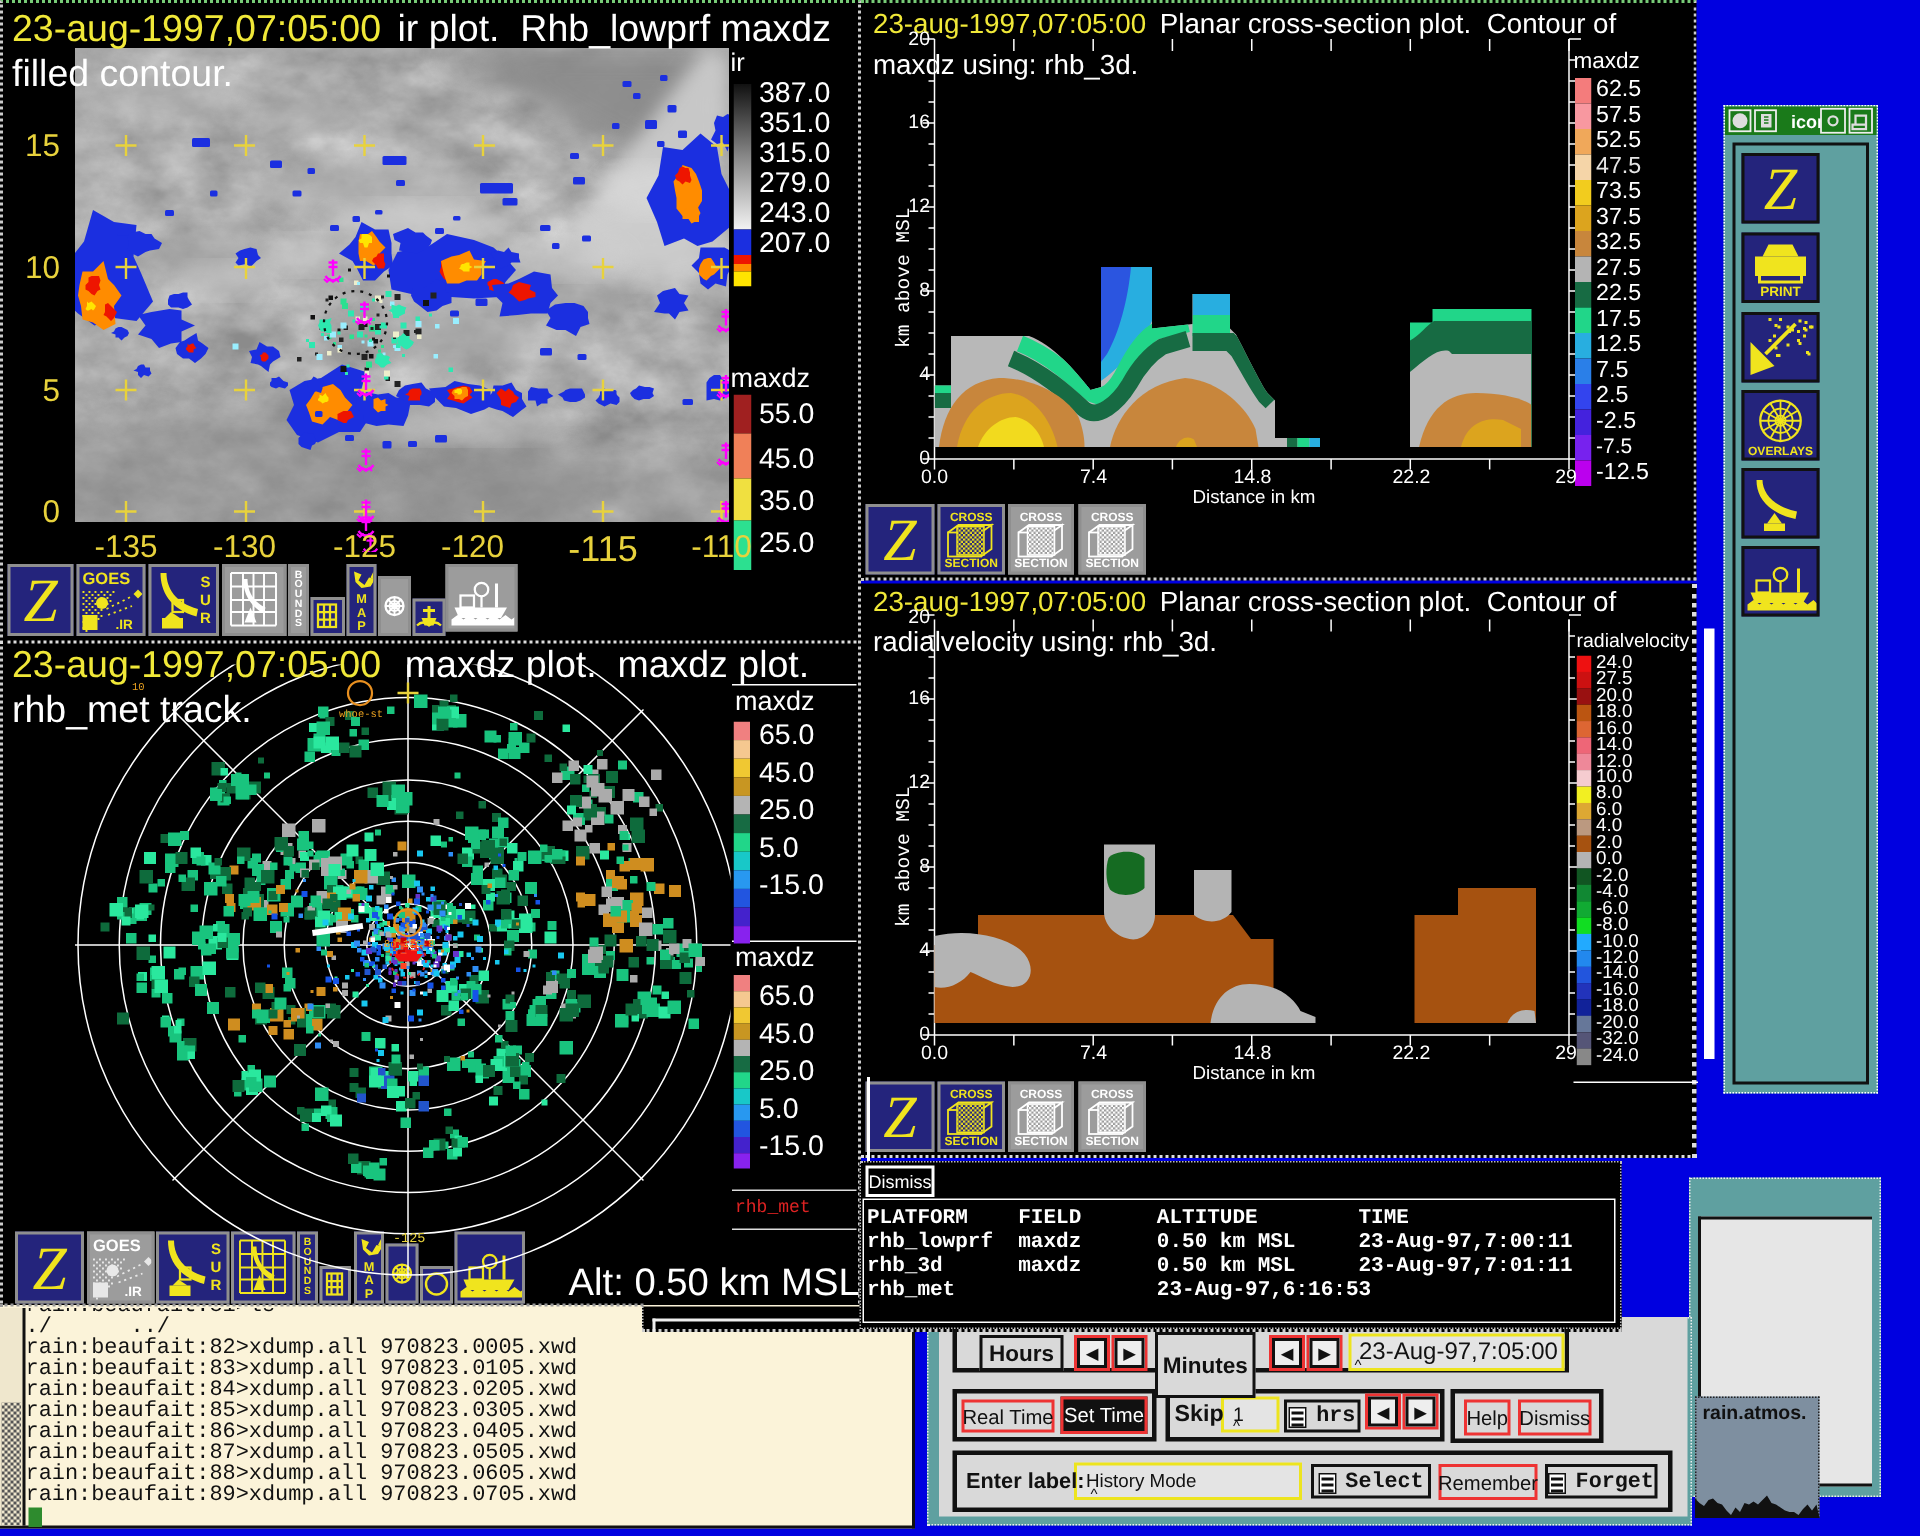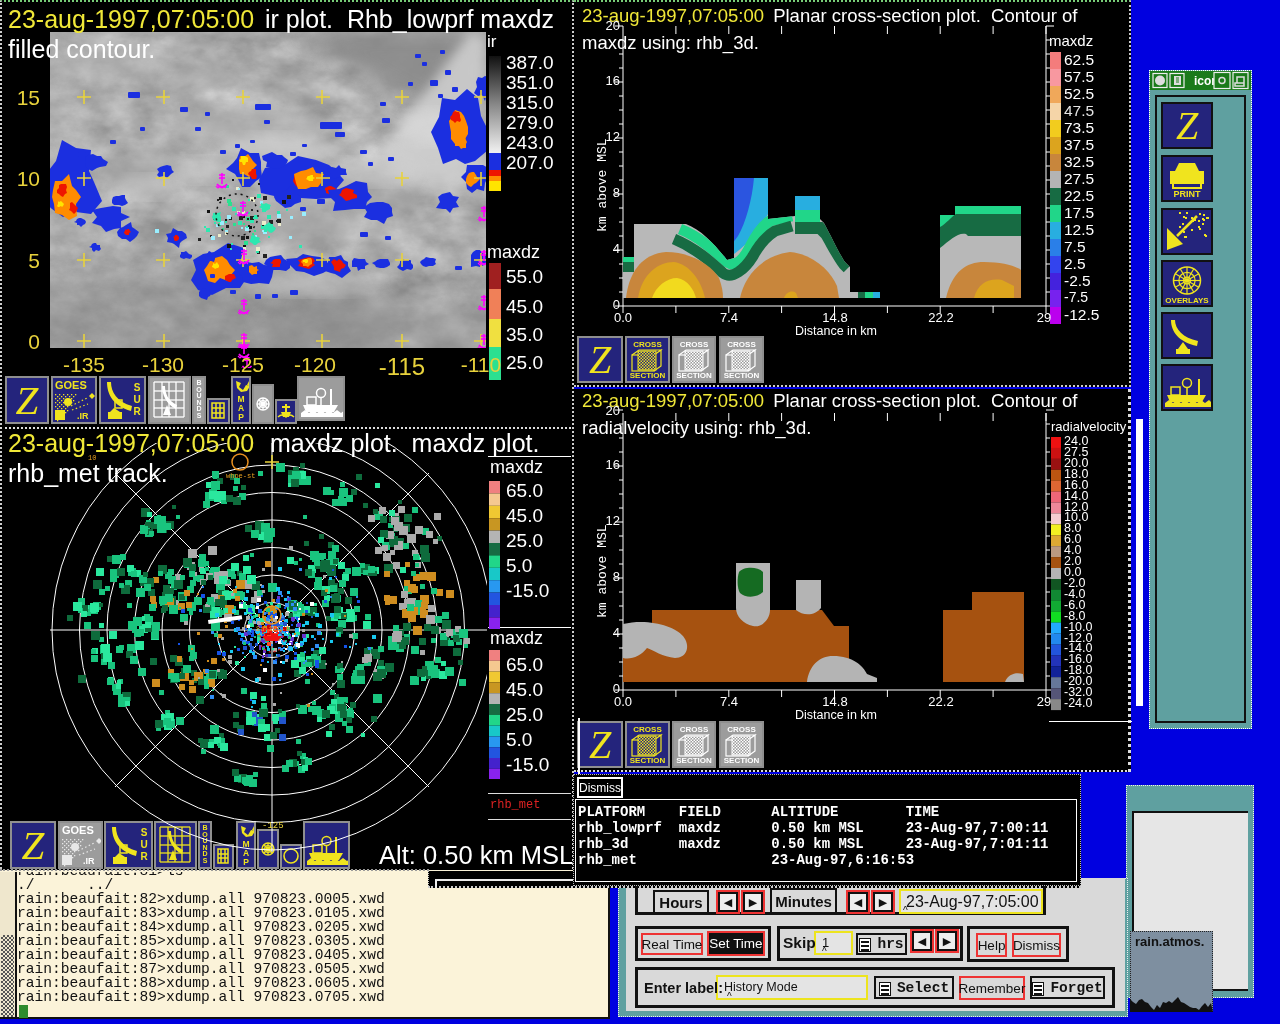--- a/index.html
+++ b/index.html
@@ -2456,21 +2456,21 @@
 <div class="ab" style="left:618px;top:878px;width:510px;height:139px;background:#5fa0a0;border:1px dotted #eee;z-index:8"></div>
 <div class="ab" style="left:626px;top:878px;width:499px;height:133px;background:#d9d9d9;z-index:9"></div>
 <div class="ab" style="left:635px;top:883px;width:411px;height:32px;border:3px solid #111;z-index:10"></div>
 <div class="ab" style="left:653px;top:890px;width:56px;height:24px;border:2px solid #111;background:#d9d9d9;color:#111;font-family:'Liberation Sans',sans-serif;font-weight:bold;font-size:15px;letter-spacing:0px;display:flex;align-items:center;justify-content:center;z-index:11;white-space:pre">Hours</div>
 <div class="ab" style="left:716px;top:890px;width:24px;height:24px;border:2px solid #e33;z-index:11">
     <div style="width:100%;height:100%;border:2px solid #111;background:#eee;display:flex;align-items:center;justify-content:center;font-size:11px;color:#111;font-family:'Liberation Sans',sans-serif">◀</div>
   </div>
 <div class="ab" style="left:741px;top:890px;width:24px;height:24px;border:2px solid #e33;z-index:11">
     <div style="width:100%;height:100%;border:2px solid #111;background:#eee;display:flex;align-items:center;justify-content:center;font-size:11px;color:#111;font-family:'Liberation Sans',sans-serif">▶</div>
   </div>
-<div class="ab" style="left:770px;top:888px;width:67px;height:26px;border:2px solid #111;background:#d9d9d9;color:#111;font-family:'Liberation Sans',sans-serif;font-weight:bold;font-size:15px;letter-spacing:0px;display:flex;align-items:center;justify-content:center;z-index:11;white-space:pre">Minutes</div>
+<div class="ab" style="left:770px;top:888px;width:67px;height:44px;border:2px solid #111;background:#d9d9d9;color:#111;font-family:'Liberation Sans',sans-serif;font-weight:bold;font-size:15px;letter-spacing:0px;display:flex;align-items:center;justify-content:center;z-index:11;white-space:pre">Minutes</div>
 <div class="ab" style="left:846px;top:890px;width:24px;height:24px;border:2px solid #e33;z-index:11">
     <div style="width:100%;height:100%;border:2px solid #111;background:#eee;display:flex;align-items:center;justify-content:center;font-size:11px;color:#111;font-family:'Liberation Sans',sans-serif">◀</div>
   </div>
 <div class="ab" style="left:871px;top:890px;width:24px;height:24px;border:2px solid #e33;z-index:11">
     <div style="width:100%;height:100%;border:2px solid #111;background:#eee;display:flex;align-items:center;justify-content:center;font-size:11px;color:#111;font-family:'Liberation Sans',sans-serif">▶</div>
   </div>
 <div class="ab" style="left:899px;top:889px;width:144px;height:25px;border:2px solid #ede41e;background:#e4e4e4;color:#111;font-family:'Liberation Sans',sans-serif;font-weight:normal;font-size:15px;letter-spacing:0px;display:flex;align-items:center;justify-content:center;z-index:10;white-space:pre"></div>
 <div class="ab" style="left:906px;top:893px;font-family:'Liberation Sans',sans-serif;font-size:16px;color:#111;z-index:11">23-Aug-97,7:05:00</div>
 <div class="ab" style="left:903px;top:905px;font-family:'Liberation Sans',sans-serif;font-size:10px;color:#111;z-index:11">^</div>
 <div class="ab" style="left:635px;top:926px;width:136px;height:35px;border:3px solid #111;z-index:10"></div>

